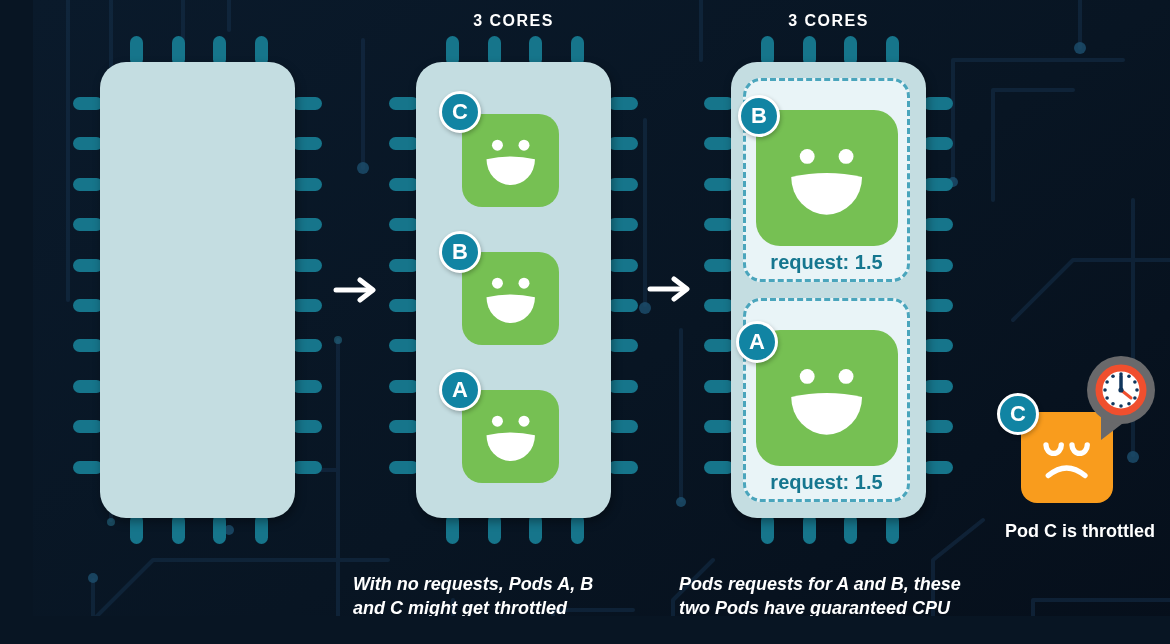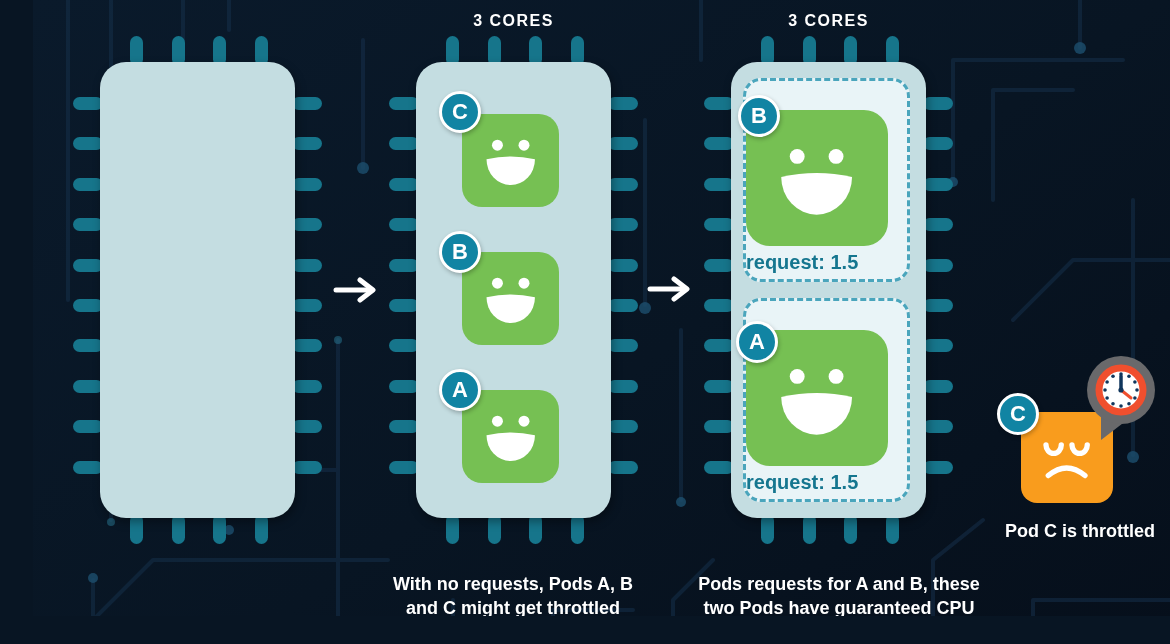--- a/index.html
+++ b/index.html
@@ -23,30 +23,30 @@
   .pod{position:absolute;background:#76c053;border-radius:20px;}
   .pod-sm{width:97px;height:93px;left:46px;}
   .face{position:absolute;inset:8%;width:84%;height:84%;}
   .badge{position:absolute;width:42px;height:42px;box-sizing:border-box;border-radius:50%;
          background:#1184a3;border:3px solid #ffffff;color:#ffffff;font-weight:bold;
          font-size:22px;display:flex;align-items:center;justify-content:center;z-index:5;
          box-shadow:1px 2px 4px rgba(0,0,0,.25);}
   
   .req-box{position:absolute;left:12px;width:167px;height:204px;box-sizing:border-box;
            background:#e9f4f7;border:3px dashed #4aa5bc;border-radius:18px;
-           display:flex;flex-direction:column;}
+           display:flex;flex-direction:column;align-items:center;}
   .req-box .pod-lg{position:relative;width:142px;height:136px;margin-top:29px;
                    background:#76c053;border-radius:24px;}
   .req-label{margin-top:5px;color:#15768f;font-size:20px;font-weight:bold;}
   
   .arrow{position:absolute;width:44px;height:26px;}
   .arrow1{left:300px;top:277px;} .arrow2{left:614px;top:276px;}
   
-  .caption{position:absolute;top:572px;width:320px;text-align:center;color:#ffffff;
-           font-size:18px;font-weight:bold;line-height:1.35;white-space:pre-line;}
+  .caption{position:absolute;top:572px;width:320px;text-align:left;color:#ffffff;
+           font-size:18px;font-weight:bold;line-height:1.35;white-space:pre-line;font-style:italic;}
   .caption1{left:320px;} .caption2{left:646px;}
   
   .pod-throttled{position:absolute;left:988px;top:412px;width:92px;height:91px;
                  background:#f99c1d;border-radius:16px;z-index:2;}
   .badge-throttled{left:964px;top:393px;z-index:4;}
   .bubble{position:absolute;left:1048px;top:350px;width:80px;height:94px;z-index:3;}
   .throttled-label{position:absolute;left:952px;top:521px;width:190px;text-align:center;
                    color:#ffffff;font-size:18px;font-weight:bold;}
 </style>
 </head>

